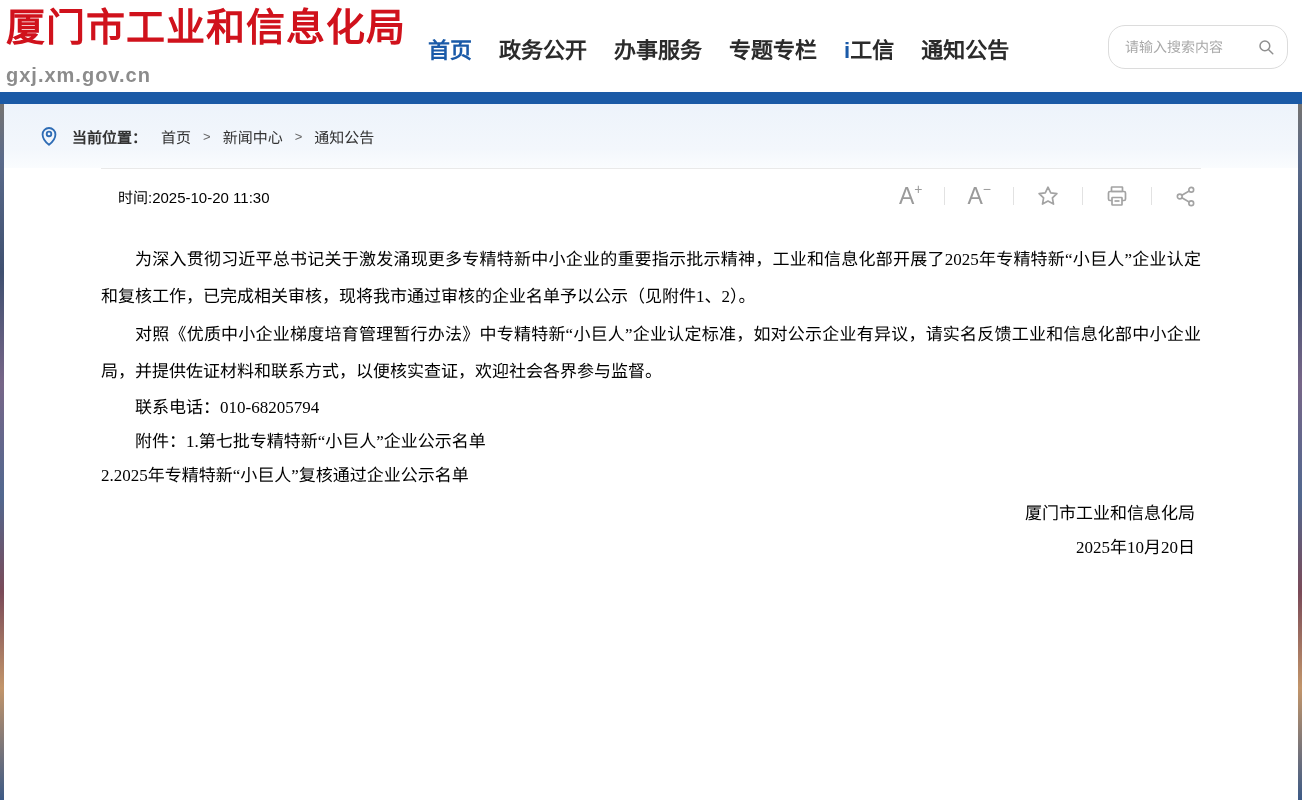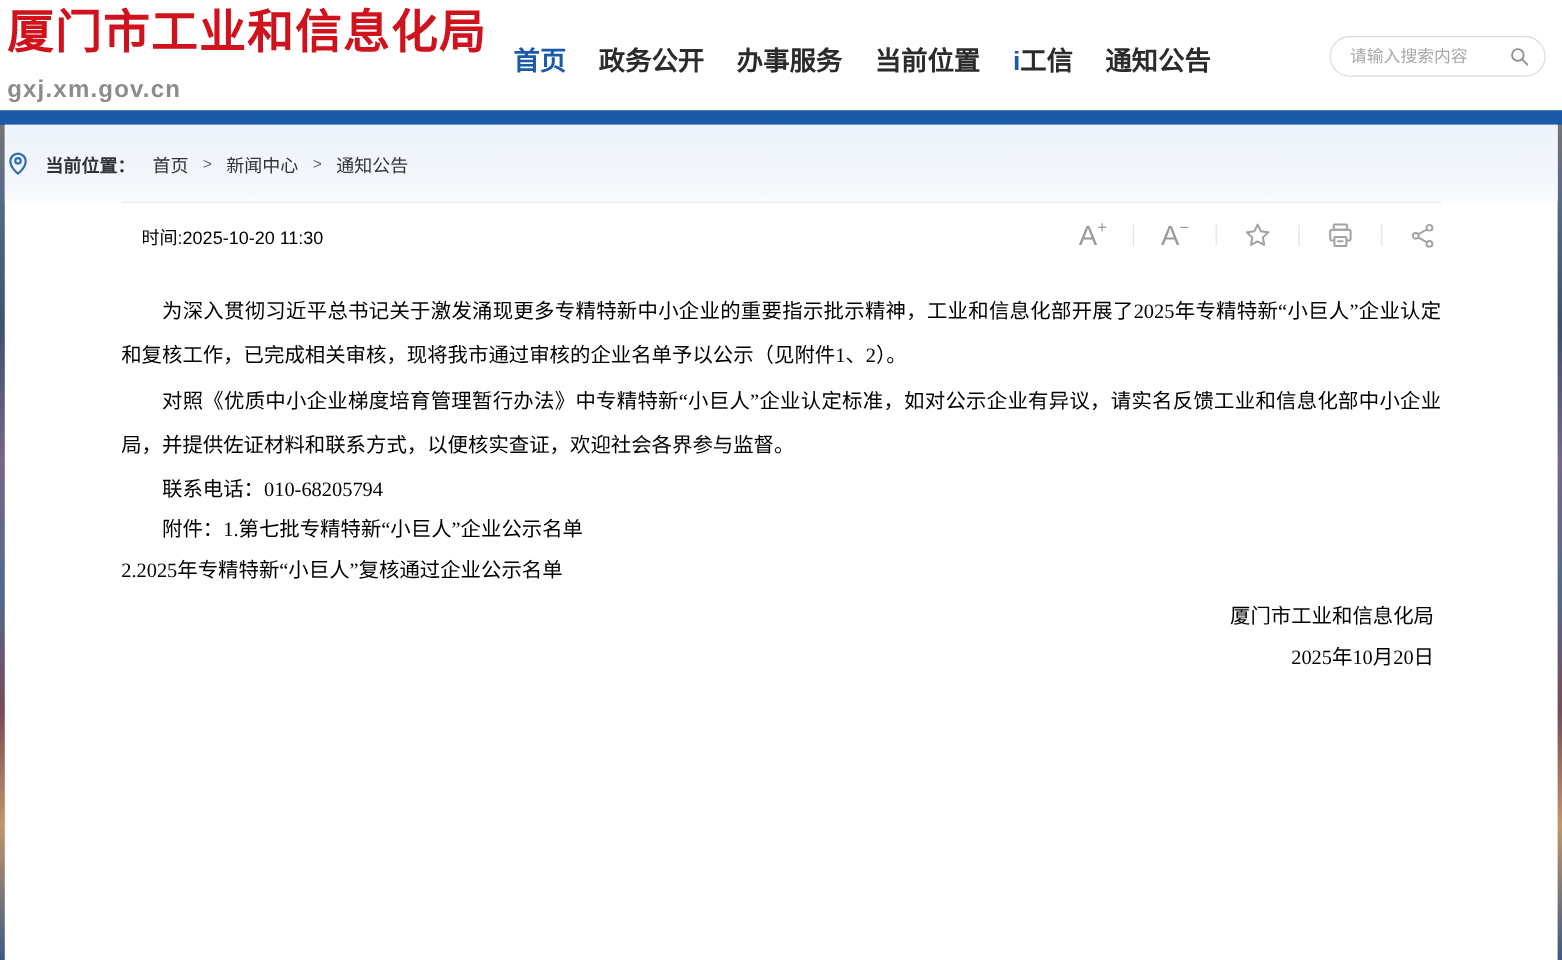--- a/index.html
+++ b/index.html
@@ -26,40 +26,40 @@
   .main-nav {
     display:flex; align-items:center; gap:27px; margin-left:22px; margin-top:4px; flex:1 1 auto;
   }
   .nav-item {
     display:block; font-size:22px; font-weight:700; color:#2b2b2b;
     cursor:pointer; white-space:nowrap;
   }
   .nav-item.active { color:#1a5aa8; }
   .nav-prefix { color:#1a5aa8; }
   .search-box {
-    flex:0 0 auto; width:180px; height:34px; border:1px solid #dcdcdc; border-radius:17px;
+    flex:0 0 auto; width:180px; height:44px; border:1px solid #dcdcdc; border-radius:17px;
     display:flex; align-items:center; padding:0 10px 0 16px; background:#fff; margin-top:2px;
   }
   .search-input {
     border:none; outline:none; flex:1 1 auto; width:100px;
     font-size:14px; color:#333; background:transparent;
   }
   .search-input::placeholder { color:#a9a9a9; }
   .search-btn { border:none; background:none; cursor:pointer; display:flex; align-items:center; padding:2px; }
 
   
   .header-bar { width:100%; height:12px; background:#1b5aa6; }
 
   
   .page-wrap { width:1294px; margin:0 auto; background:#fff; height:696px; }
 
   
   .breadcrumb-band {
     height:64px; background:linear-gradient(180deg,#edf3fb 0%,#f3f7fc 70%,#fafcfe 100%);
-    display:flex; align-items:center; 
+    display:flex; align-items:center; padding-left:34px;
   }
   .crumb-pin { display:flex; align-items:center; margin-right:12px; }
   .crumb-label { font-size:15px; font-weight:700; color:#333; margin-right:14px; }
   .crumb-link { font-size:15px; color:#333; cursor:pointer; }
   .crumb-sep { font-size:13px; color:#666; margin:0 12px; }
 
   
   .article { padding:0 97px; }
   .article-title {
     padding:70px 10px 26px; text-align:center;
@@ -98,21 +98,21 @@
 <header class="site-header">
   <div class="logo">
     <div class="logo-title">厦门市工业和信息化局</div>
     <div class="logo-domain">gxj.xm.gov.cn</div>
   </div>
 
   <nav class="main-nav">
     <div class="nav-item active">首页</div>
     <div class="nav-item">政务公开</div>
     <div class="nav-item">办事服务</div>
-    <div class="nav-item">当前位置</div>
+    <div class="nav-item">专题专栏</div>
     <div class="nav-item"><span class="nav-prefix">i</span><span>工信</span></div>
     <div class="nav-item">通知公告</div>
   </nav>
 
   <div class="search-box">
     <input class="search-input" type="text" placeholder="请输入搜索内容" style="">
     <button class="search-btn">
       <span style="display:flex;">
         <svg width="18" height="18" viewBox="0 0 24 24" fill="none" stroke="#8f8f8f" stroke-width="2" stroke-linecap="round">
           <circle cx="10.5" cy="10.5" r="6.5"></circle>

